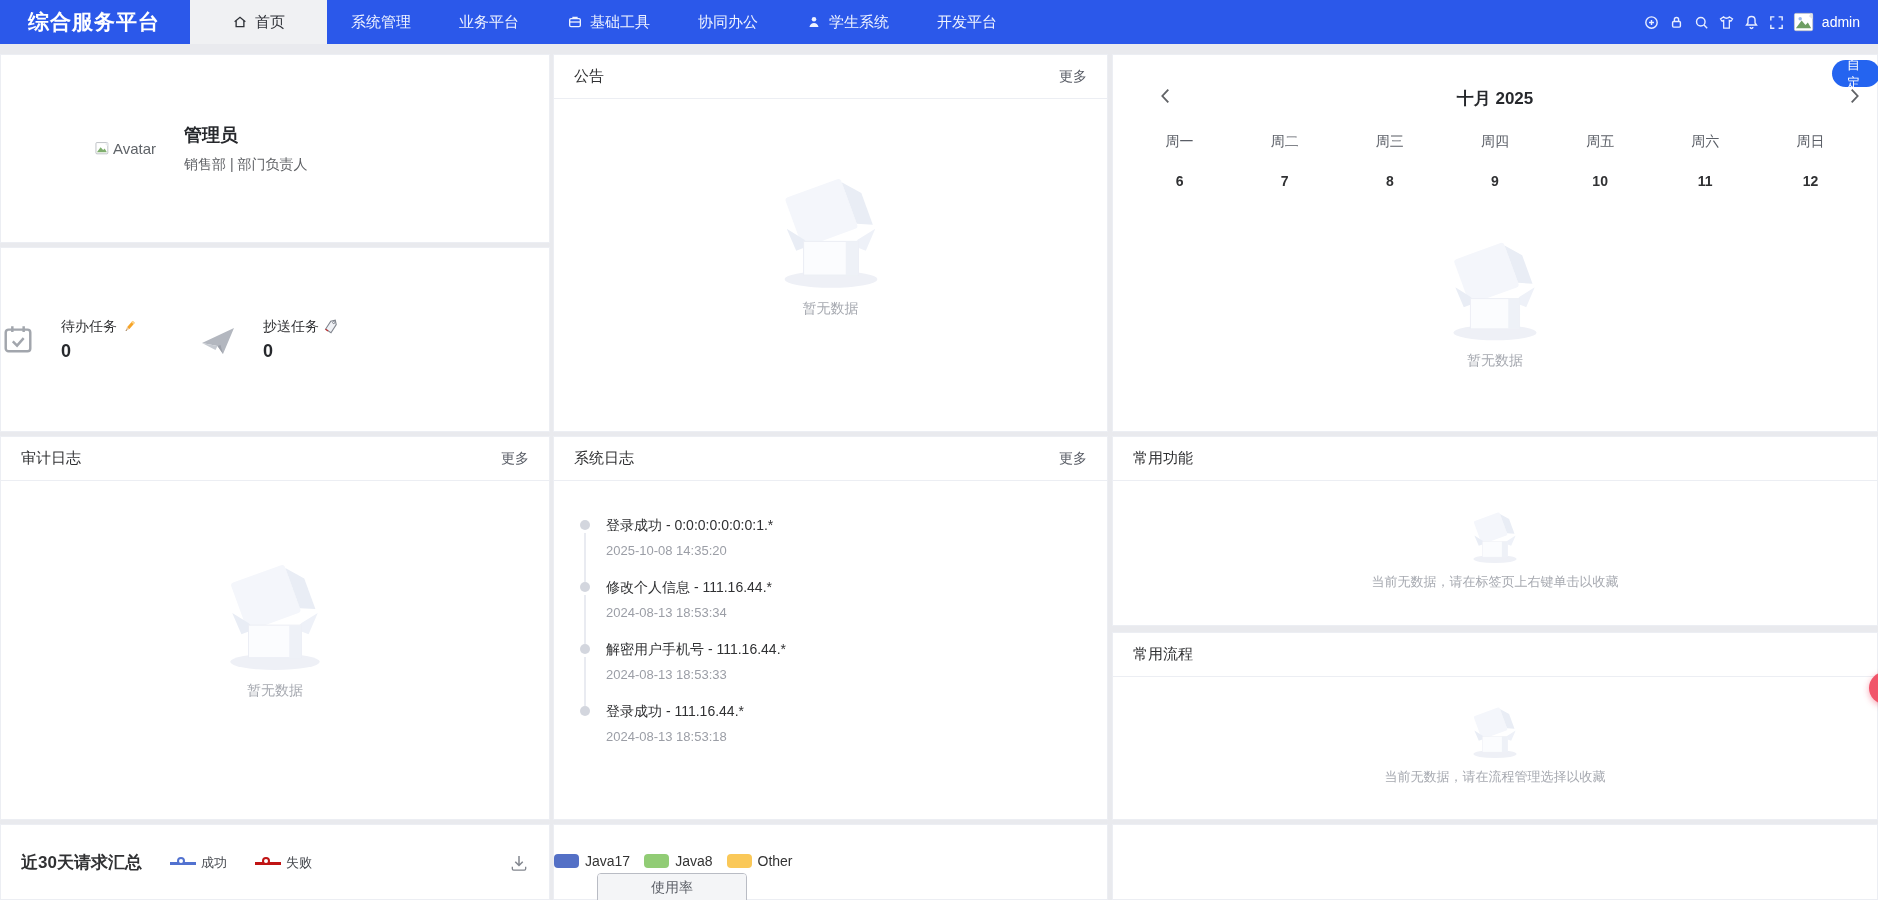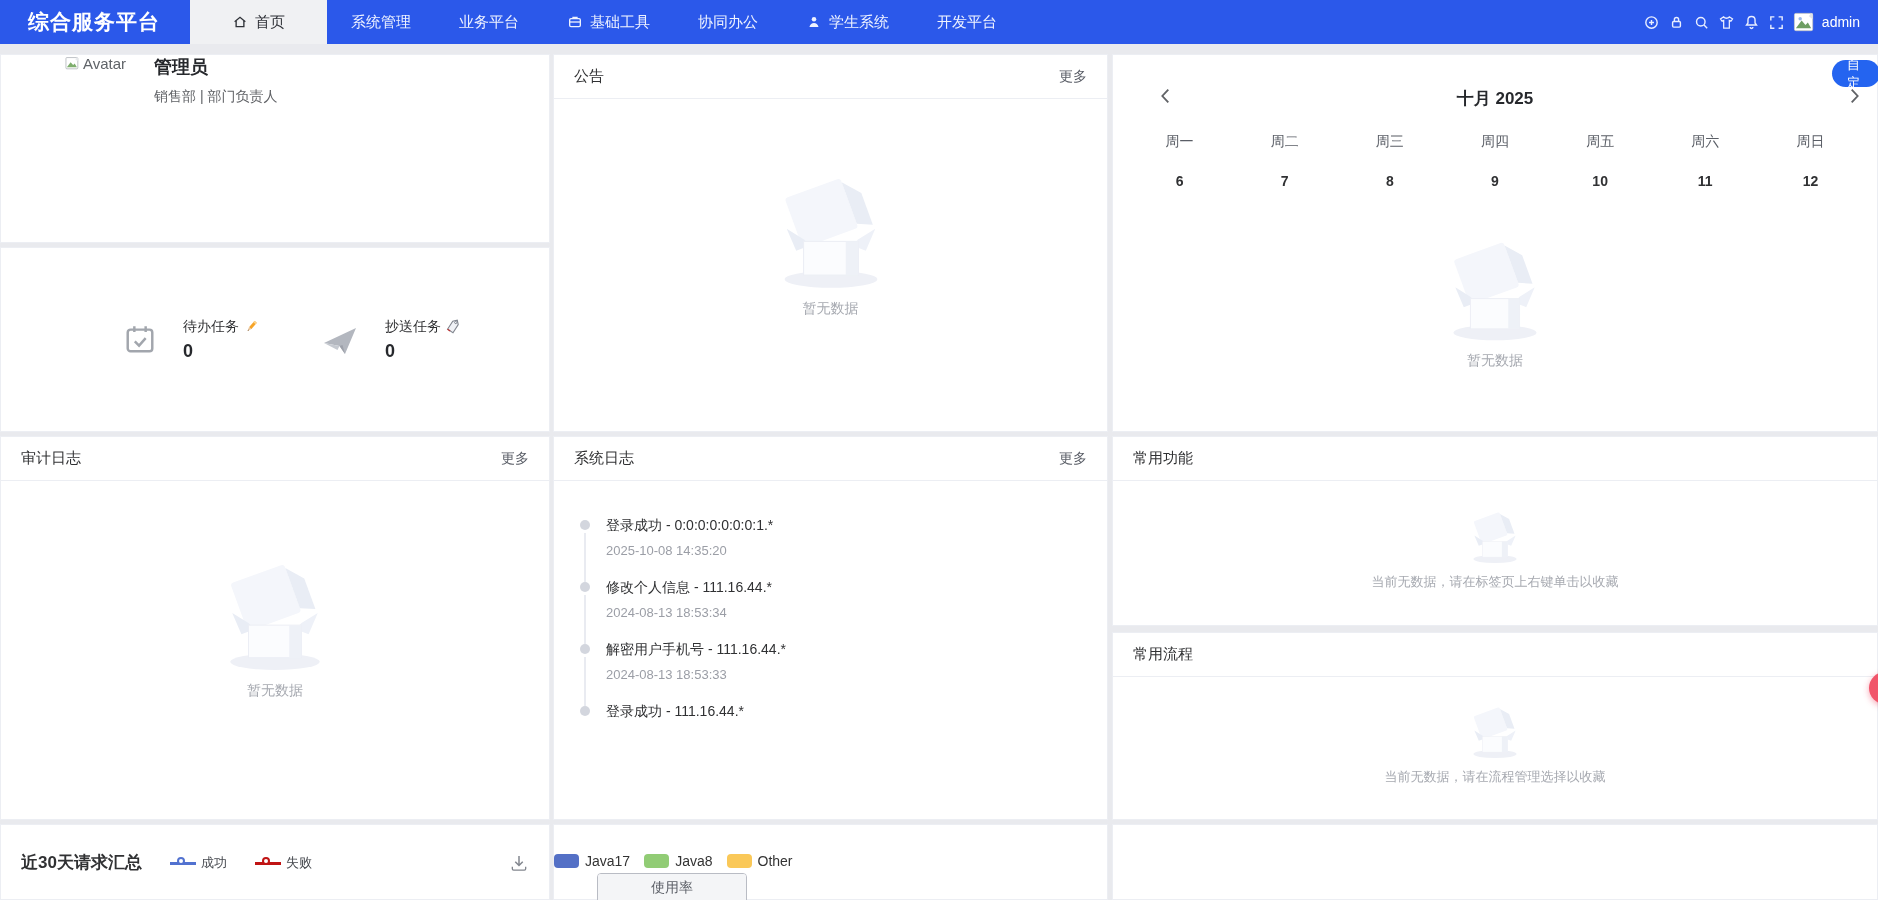--- a/index.html
+++ b/index.html
@@ -21,27 +21,27 @@
   .nav-user .uname { font-size:14px; color:#fff; }
 
   
   .card { position:absolute; background:#fff; border:1px solid #eceef3; }
   .card-head { height:44px; display:flex; align-items:center; justify-content:space-between;
                padding:0 20px; border-bottom:1px solid #eceef3; }
   .card-title { font-size:15px; color:#303133; font-weight:500; }
   .more-link { font-size:14px; color:#595d66; cursor:pointer; }
 
   
-  .profile-body { height:100%; display:flex; align-items:flex-start; padding-left:64px; gap:28px; }
+  .profile-body { height:100%; display:flex; align-items:center; padding-left:94px; gap:28px; }
   .broken-avatar { display:flex; align-items:center; gap:3px; color:#5f6368; font-size:15px; }
   .pname { font-size:18px; font-weight:700; color:#26282c; margin-bottom:9px; }
   .pmeta { font-size:14px; color:#606266; }
 
   
-  .tasks-body { height:100%; display:flex; align-items:center; padding-left:122px; gap:62px; }
+  .tasks-body { height:100%; display:flex; align-items:center; gap:62px; }
   .task { display:flex; align-items:center; gap:26px; }
   .task-label { font-size:14px; color:#303133; display:flex; align-items:center; gap:4px; }
   .task-count { font-size:18px; font-weight:700; color:#26282c; margin-top:5px; }
 
   
   .empty { display:flex; flex-direction:column; align-items:center; justify-content:center; }
   .empty-text { font-size:14px; color:#a6a9b0; margin-top:8px; }
   .empty-text.small { font-size:13px; }
 
   
@@ -346,20 +346,21 @@
       <li class="tl-item">
         <div class="tl-title">修改个人信息 - 111.16.44.*</div>
         <div class="tl-time">2024-08-13 18:53:34</div>
       </li>
       <li class="tl-item">
         <div class="tl-title">解密用户手机号 - 111.16.44.*</div>
         <div class="tl-time">2024-08-13 18:53:33</div>
       </li>
       <li class="tl-item">
         <div class="tl-title">登录成功 - 111.16.44.*</div>
+        <div class="tl-time">2024-08-13 18:53:18</div>
       </li>
     </ul>
   </section>
 
   <section class="card" style="left:553px;top:824px;width:555px;height:76px;">
     <div class="pie-legend">
       <span class="pl-item">
         <span class="pl-swatch sw-blue"></span>
         <span class="pl-text">Java17</span>
       </span>

